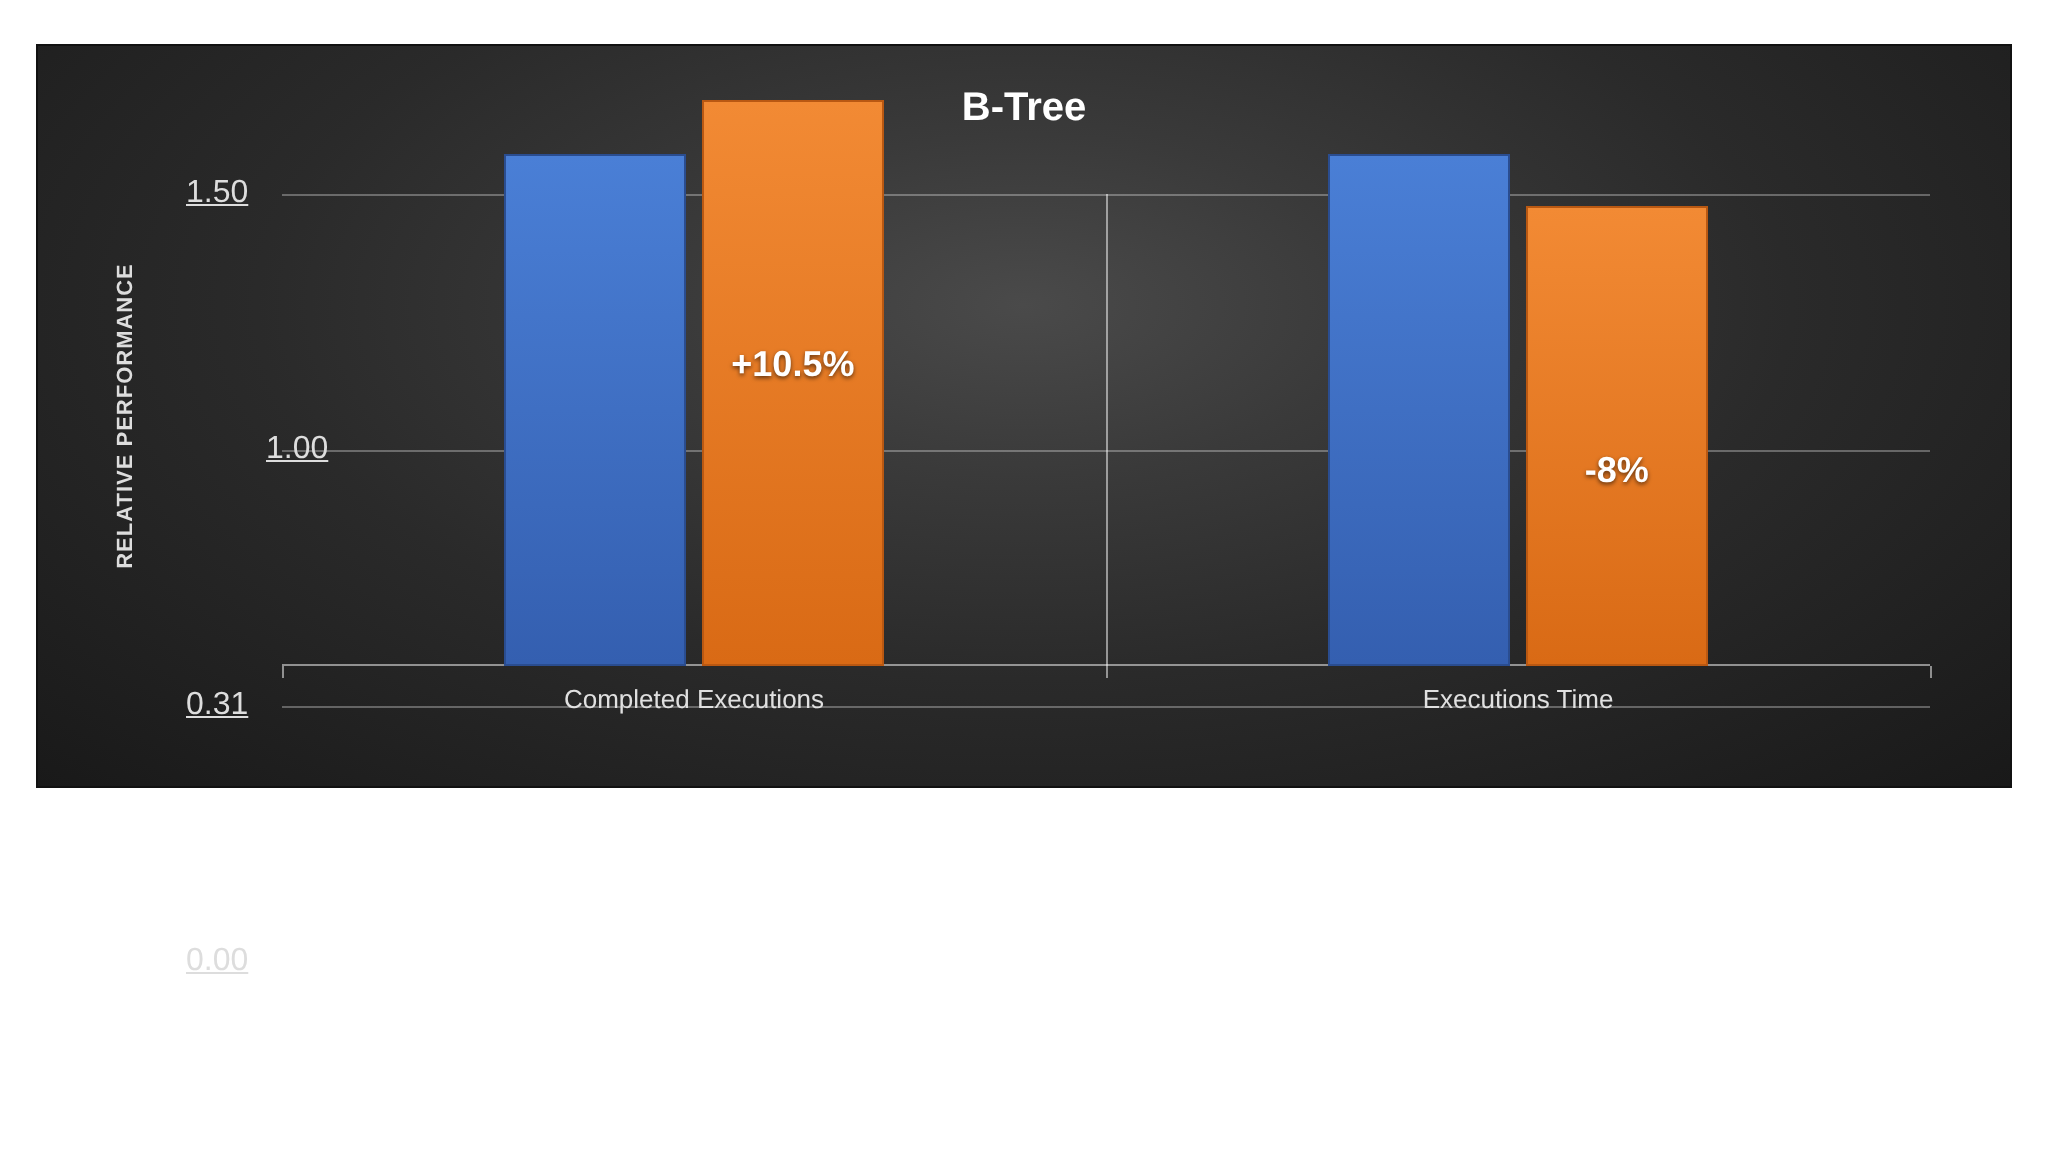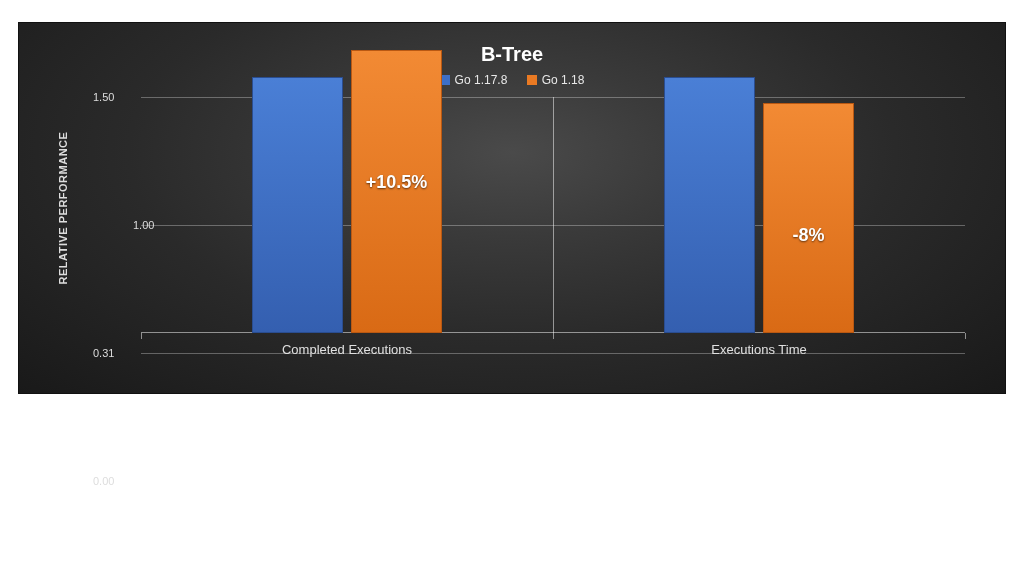--- a/index.html
+++ b/index.html
@@ -23,48 +23,38 @@
     font-size: 11px; font-weight: 700; letter-spacing: 0.5px; color: #ddd;
   }
   .xlabel {
     position: absolute; bottom: 10px; left: 0; right: 0; text-align: center;
     font-size: 11px; font-weight: 700; letter-spacing: 0.5px; color: #ddd;
   }
   .plot {
     position: absolute;
     left: 122px; right: 40px; top: 74px; bottom: 60px;
   }
-  .ytick { position: absolute; left: -48px; font-size: 11px; color: #ddd; transform: translateY(-50%); }
+  .ytick { position: absolute; left: -48px; font-size: 16px; color: #ddd; transform: translateY(-50%); text-decoration: underline; }
   .gridline { position: absolute; left: 0; right: 0; height: 0; border-top: 1px solid rgba(255,255,255,0.3); }
   .catline { position: absolute; left: 0; right: 0; bottom: 0; height: 0; border-top: 1px solid rgba(255,255,255,0.5); }
   .vsep { position: absolute; top: 0; bottom: -6px; width: 0; border-left: 1px solid rgba(255,255,255,0.5); }
   .tickmark { position: absolute; bottom: -6px; width: 0; height: 6px; border-left: 1px solid rgba(255,255,255,0.5); }
   .cat-label { position: absolute; bottom: -24px; font-size: 13px; color: #e0e0e0; transform: translateX(-50%); white-space: nowrap; margin-top: 16px; }
   .bar { position: absolute; bottom: 0; }
   .bar-blue { background: linear-gradient(to bottom, #4a7fd6, #345fb0); border: 1px solid #2a4d90; }
   .bar-orange { background: linear-gradient(to bottom, #f28a34, #d96a15); border: 1px solid #b95812; }
   .ann { position: absolute; font-weight: 700; font-size: 18px; color: #fff; transform: translateX(-50%); white-space: nowrap; text-shadow: 0 1px 2px rgba(0,0,0,0.6); }
 </style>
 </head>
 <body>
 
 <div class="outer">
   <div class="panel">
     <div class="title">B-Tree</div>
 
-    <div class="legend">
-      <span class="legend-item">
-        <span class="legend-sw sw-blue"></span>
-        <span>Go 1.17.8</span>
-      </span>
-      <span class="legend-item">
-        <span class="legend-sw sw-orange"></span>
-        <span>Go 1.18</span>
-      </span>
-    </div>
 
     <div class="ylabel">RELATIVE PERFORMANCE</div>
 
     <div class="plot" id="plot">
       <div class="catline"></div>
     <div class="gridline" style="top: 384px;"></div>
         <div class="ytick" style="top: 384px;">0.00</div>
         <div class="gridline" style="top: 256px;"></div>
         <div class="ytick" style="top: 256px;">0.31</div>
         <div class="gridline" style="top: 128px;"></div>

